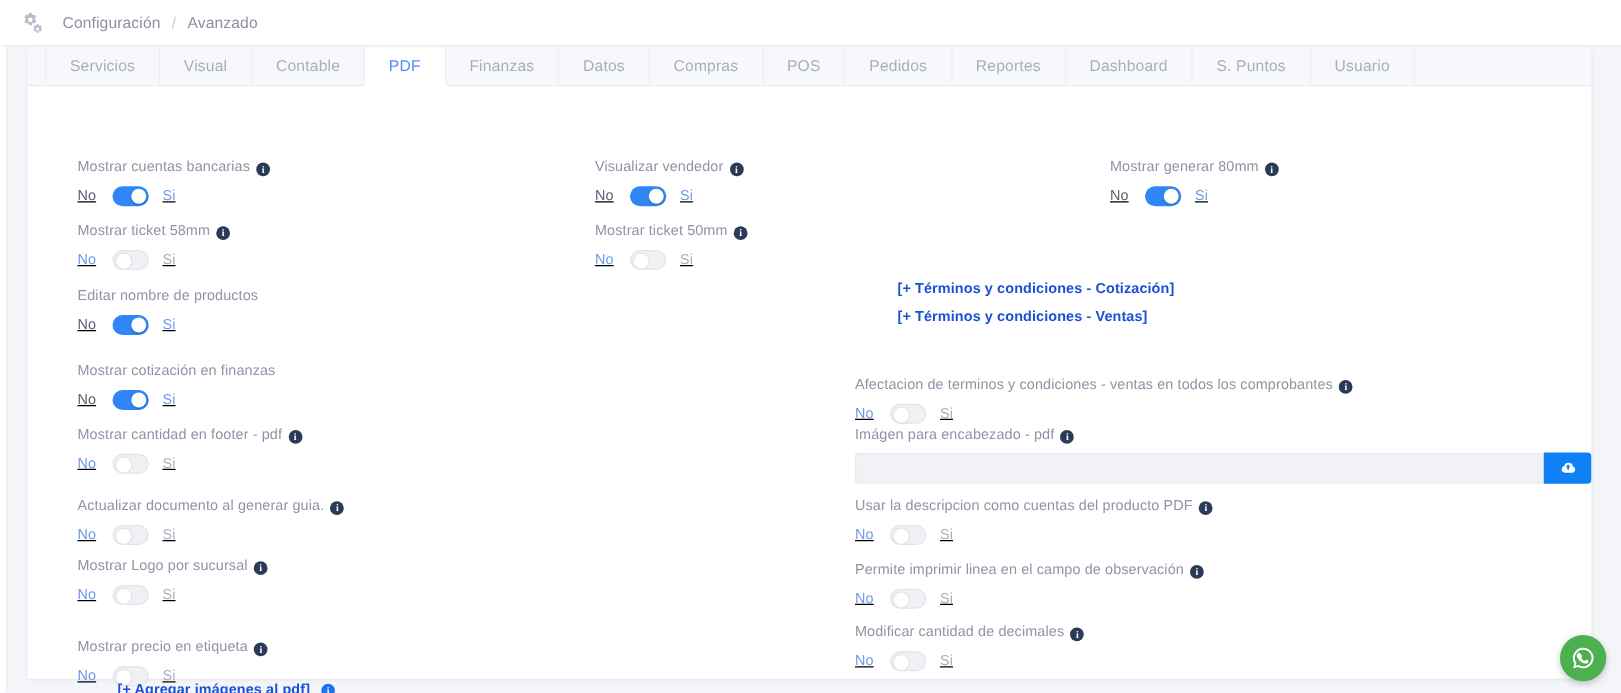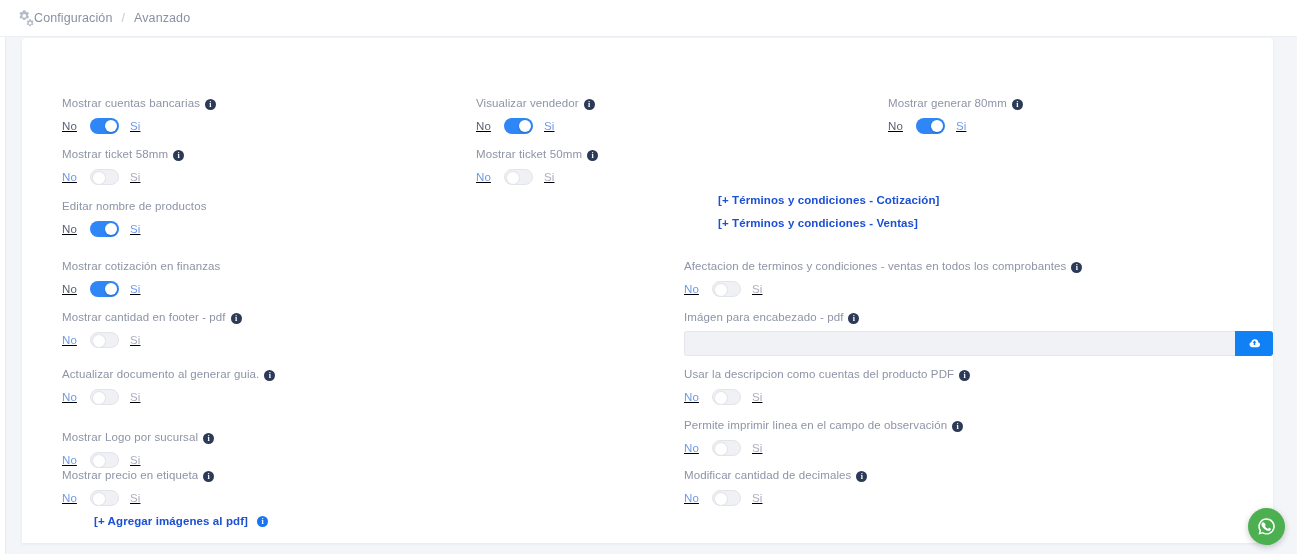--- a/index.html
+++ b/index.html
@@ -31,20 +31,21 @@
     background: #ffffff;
     border-bottom: 1px solid #eceef3;
     display: flex;
     align-items: center;
     padding-left: 14px;
   }
   .cogs-icon { width: 20px; height: 18px; display: block; flex: none; }
   .crumb-list {
     display: flex;
     align-items: flex-end;
+    margin-left: 16px;
     font-size: 12.5px;
     color: #8a90a2;
     letter-spacing: .1px;
   }
   .crumb { color: #8a90a2; }
   .crumb-sep { margin: 0 9px; color: #c7cbd7; }
 
   
   .card {
     position: absolute;
@@ -248,20 +249,35 @@
   </span>
   <div class="crumb-list">
     <span class="crumb">Configuración</span>
     <span class="crumb-sep">/</span>
     <span class="crumb">Avanzado</span>
   </div>
 </div>
 
 <div class="card">
 
+  <div class="tabs">
+    <div class="tab">Servicios</div>
+    <div class="tab">Visual</div>
+    <div class="tab">Contable</div>
+    <div class="tab active">PDF</div>
+    <div class="tab">Finanzas</div>
+    <div class="tab">Datos</div>
+    <div class="tab">Compras</div>
+    <div class="tab">POS</div>
+    <div class="tab">Pedidos</div>
+    <div class="tab">Reportes</div>
+    <div class="tab">Dashboard</div>
+    <div class="tab">S. Puntos</div>
+    <div class="tab">Usuario</div>
+  </div>
 
   <div class="form-area">
 
     <div class="col col-a">
 
       <div class="field" style="top:58px">
         <div class="f-label">
           <span>Mostrar cuentas bancarias</span>
           <span class="info-icon">i</span>
         </div>
@@ -335,35 +351,35 @@
         </div>
         <div class="switch-row off-pair">
           <span class="sw-txt sw-no">No</span>
           <span class="switch off">
               <span class="knob"></span>
             </span>
           <span class="sw-txt sw-si">Si</span>
         </div>
       </div>
 
-      <div class="field" style="top:392px">
+      <div class="field" style="top:377px">
         <div class="f-label">
           <span>Mostrar Logo por sucursal</span>
           <span class="info-icon">i</span>
         </div>
         <div class="switch-row off-pair">
           <span class="sw-txt sw-no">No</span>
           <span class="switch off">
               <span class="knob"></span>
             </span>
           <span class="sw-txt sw-si">Si</span>
         </div>
       </div>
 
-      <div class="field" style="top:430px">
+      <div class="field" style="top:442px">
         <div class="f-label">
           <span>Mostrar precio en etiqueta</span>
           <span class="info-icon">i</span>
         </div>
         <div class="switch-row off-pair">
           <span class="sw-txt sw-no">No</span>
           <span class="switch off">
               <span class="knob"></span>
             </span>
           <span class="sw-txt sw-si">Si</span>
@@ -418,21 +434,21 @@
           <span>[+ Términos y condiciones - Cotización]</span>
         </div>
       </div>
 
       <div class="field" style="top:179px">
         <div class="blue-link">
           <span>[+ Términos y condiciones - Ventas]</span>
         </div>
       </div>
 
-      <div class="field" style="top:221px">
+      <div class="field" style="top:232px">
         <div class="f-label">
           <span>Afectacion de terminos y condiciones - ventas en todos los comprobantes</span>
           <span class="info-icon">i</span>
         </div>
         <div class="switch-row off-pair">
           <span class="sw-txt sw-no">No</span>
           <span class="switch off">
               <span class="knob"></span>
             </span>
           <span class="sw-txt sw-si">Si</span>

